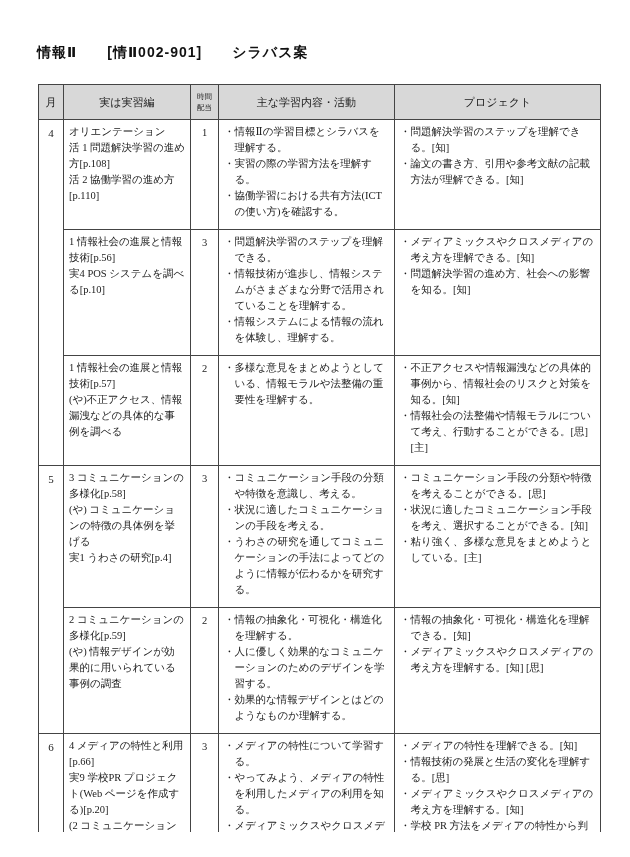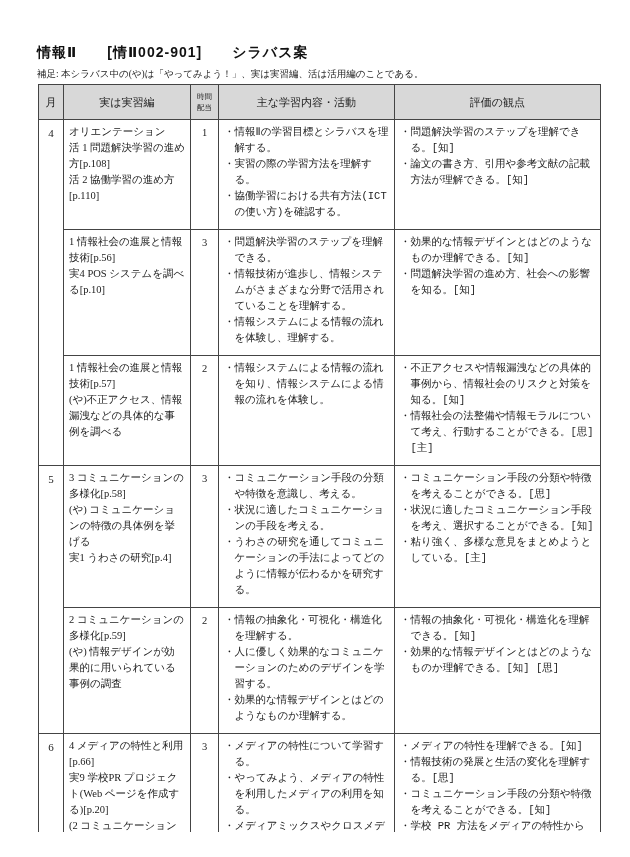--- a/index.html
+++ b/index.html
@@ -67,46 +67,44 @@
   }
   td.cell-hours{
     text-align:center;
     padding-top:5px;
   }
   .content-line{margin:0;}
   .bullet{
     padding-left:10.5px;
     text-indent:-10.5px;
     margin:0;
-    font-family:Liberation Mono, monospace;
   }
 </style>
 </head>
 <body>
 
 <div class="page">
   <div class="doc-title">情報Ⅱ　　[情Ⅱ002-901]　　シラバス案</div>
-  <div class="doc-note">補足: 本シラバス中の(や)は「やってみよう！」、実は実習編、活は活用編のことである。</div>
 
   <div class="table-wrap">
     <table class="syllabus">
       <colgroup>
         <col class="c-month">
           <col class="c-content">
           <col class="c-hours">
           <col class="c-activities">
           <col class="c-eval">
       </colgroup>
       <thead>
         <tr>
           <th>月</th>
           <th>実は実習編</th>
           <th class="hours-h"><span>時間</span><br><span>配当</span></th>
           <th>主な学習内容・活動</th>
-          <th>評価の観点</th>
+          <th>プロジェクト</th>
         </tr>
       </thead>
       <tbody>
           <tr>
             <td class="cell-month" rowspan="3">4</td>
             <td class="cell-content">
               <div class="content-line">オリエンテーション</div>
               <div class="content-line">活 1 問題解決学習の進め方[p.108]</div>
               <div class="content-line">活 2 協働学習の進め方[p.110]</div>
             </td>
@@ -126,32 +124,32 @@
               <div class="content-line">1 情報社会の進展と情報技術[p.56]</div>
               <div class="content-line">実4 POS システムを調べる[p.10]</div>
             </td>
             <td class="cell-hours">3</td>
             <td class="cell-activities">
               <div class="bullet">・問題解決学習のステップを理解できる。</div>
               <div class="bullet">・情報技術が進歩し、情報システムがさまざまな分野で活用されていることを理解する。</div>
               <div class="bullet">・情報システムによる情報の流れを体験し、理解する。</div>
             </td>
             <td class="cell-eval">
-              <div class="bullet">・効果的な情報デザインとはどのようなものか理解できる。[知]</div>
+              <div class="bullet">・メディアミックスやクロスメディアの考え方を理解できる。[知]</div>
               <div class="bullet">・問題解決学習の進め方、社会への影響を知る。[知]</div>
             </td>
           </tr>
           <tr>
             <td class="cell-content">
               <div class="content-line">1 情報社会の進展と情報技術[p.57]</div>
               <div class="content-line">(や)不正アクセス、情報漏洩などの具体的な事例を調べる</div>
             </td>
             <td class="cell-hours">2</td>
             <td class="cell-activities">
-              <div class="bullet">・情報システムによる情報の流れを知り、情報システムによる情報の流れを体験し。</div>
+              <div class="bullet">・多様な意見をまとめようとしている、情報モラルや法整備の重要性を理解する。</div>
             </td>
             <td class="cell-eval">
               <div class="bullet">・不正アクセスや情報漏洩などの具体的事例から、情報社会のリスクと対策を知る。[知]</div>
               <div class="bullet">・情報社会の法整備や情報モラルについて考え、行動することができる。[思][主]</div>
             </td>
           </tr>
           <tr>
             <td class="cell-month" rowspan="2">5</td>
             <td class="cell-content">
               <div class="content-line">3 コミュニケーションの多様化[p.58]</div>
@@ -176,39 +174,39 @@
               <div class="content-line">(や) 情報デザインが効果的に用いられている事例の調査</div>
             </td>
             <td class="cell-hours">2</td>
             <td class="cell-activities">
               <div class="bullet">・情報の抽象化・可視化・構造化を理解する。</div>
               <div class="bullet">・人に優しく効果的なコミュニケーションのためのデザインを学習する。</div>
               <div class="bullet">・効果的な情報デザインとはどのようなものか理解する。</div>
             </td>
             <td class="cell-eval">
               <div class="bullet">・情報の抽象化・可視化・構造化を理解できる。[知]</div>
-              <div class="bullet">・効果的な情報デザインとはどのようなものか理解できる。[知] [思]</div>
+              <div class="bullet">・メディアミックスやクロスメディアの考え方を理解する。[知] [思]</div>
             </td>
           </tr>
           <tr>
             <td class="cell-month" rowspan="2">6</td>
             <td class="cell-content">
               <div class="content-line">4 メディアの特性と利用[p.66]</div>
               <div class="content-line">実9 学校PR プロジェクト(Web ページを作成する)[p.20]</div>
               <div class="content-line">(2 コミュニケーションの多様化)</div>
             </td>
             <td class="cell-hours">3</td>
             <td class="cell-activities">
               <div class="bullet">・メディアの特性について学習する。</div>
               <div class="bullet">・やってみよう、メディアの特性を利用したメディアの利用を知る。</div>
               <div class="bullet">・メディアミックスやクロスメディアの考え方を理解する。</div>
             </td>
             <td class="cell-eval">
               <div class="bullet">・メディアの特性を理解できる。[知]</div>
               <div class="bullet">・情報技術の発展と生活の変化を理解する。[思]</div>
-              <div class="bullet">・コミュニケーション手段の分類や特徴を考えることができる。[知]</div>
+              <div class="bullet">・メディアミックスやクロスメディアの考え方を理解する。[知]</div>
               <div class="bullet">・学校 PR 方法をメディアの特性から判断することができる。[思]</div>
             </td>
           </tr>
         </tbody>
     </table>
   </div>
 </div>
 
 </body></html>

